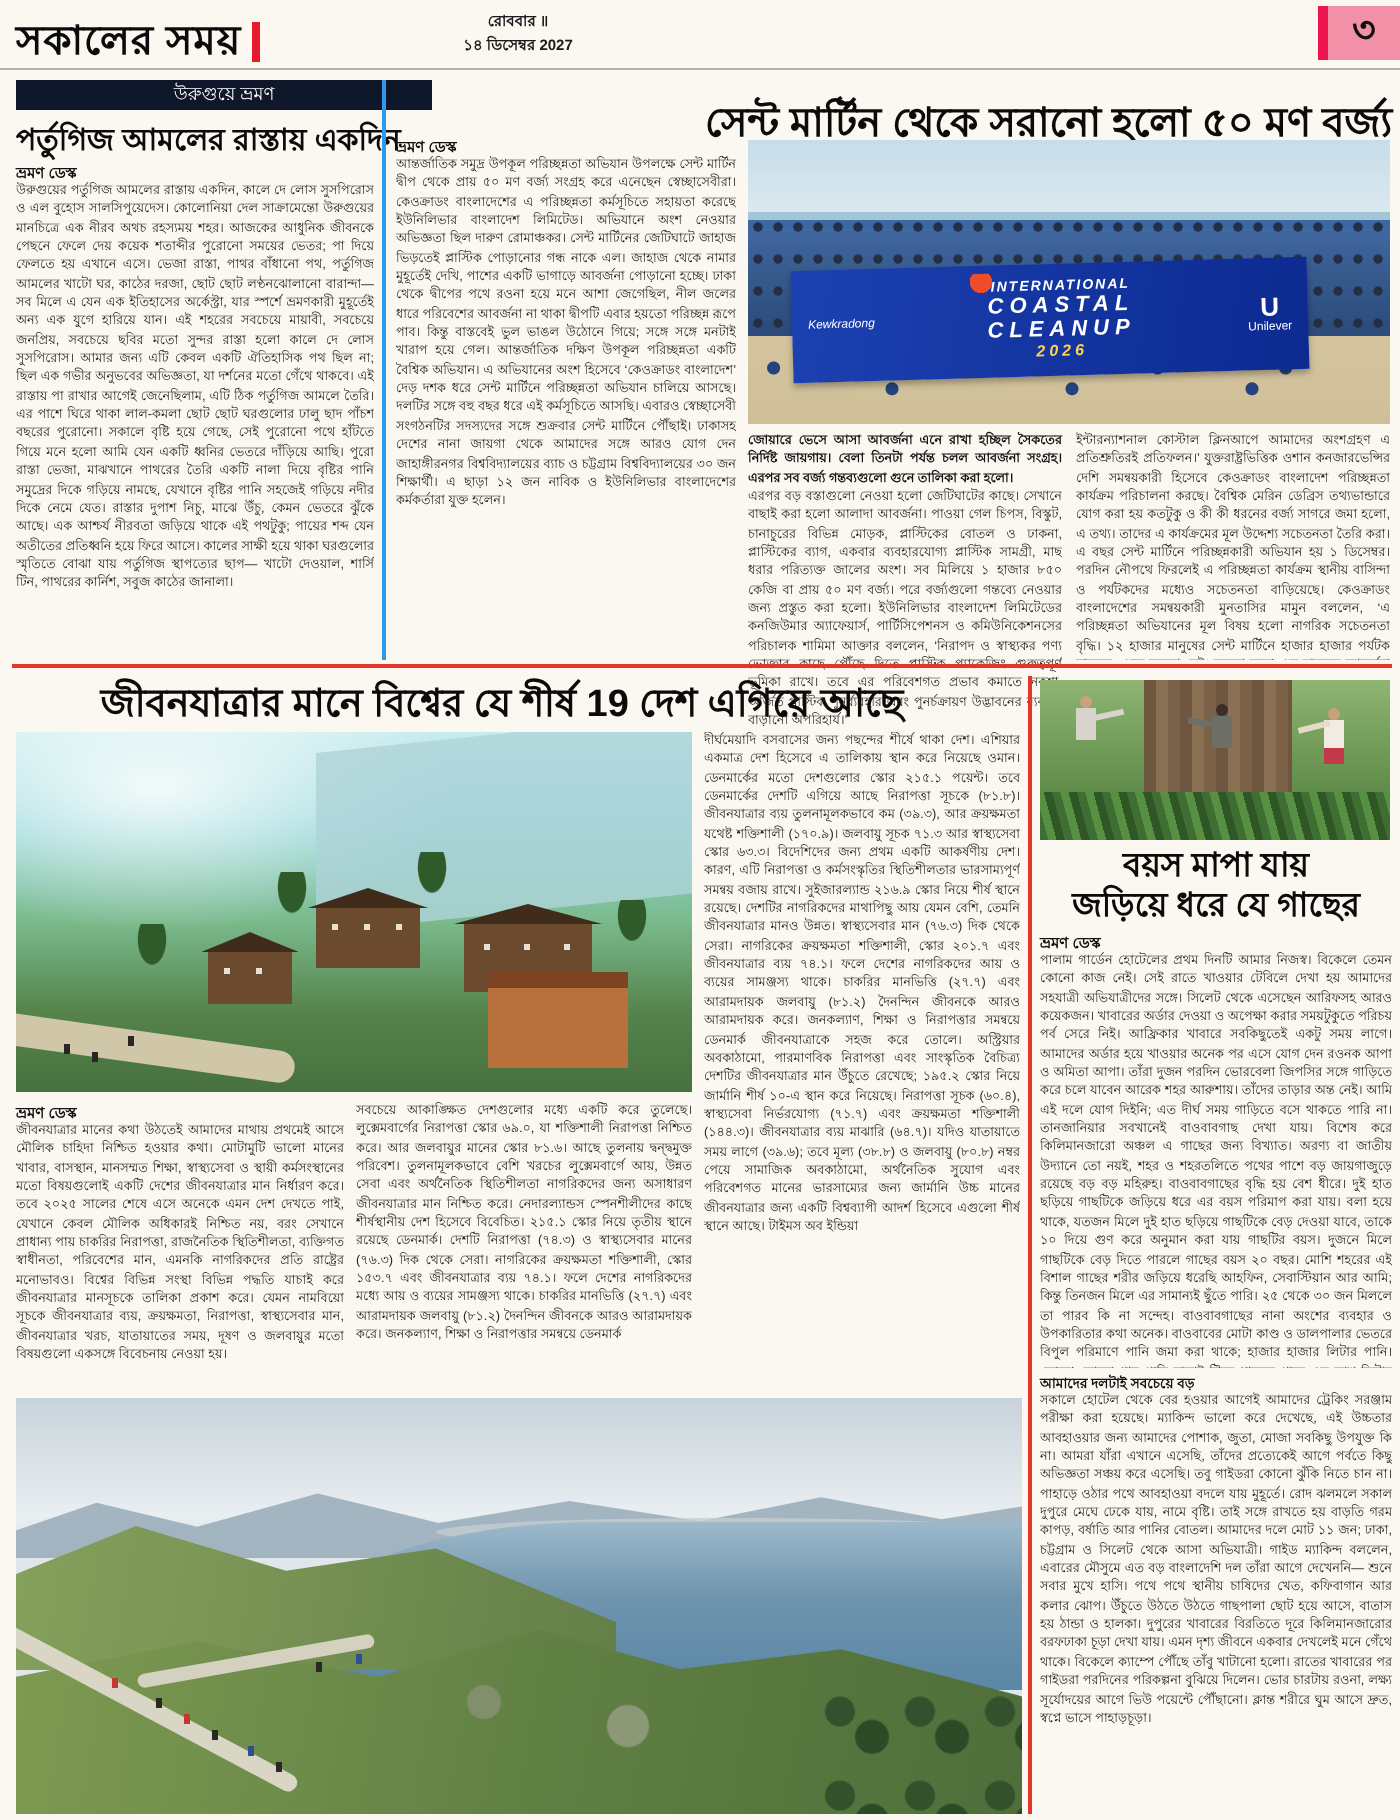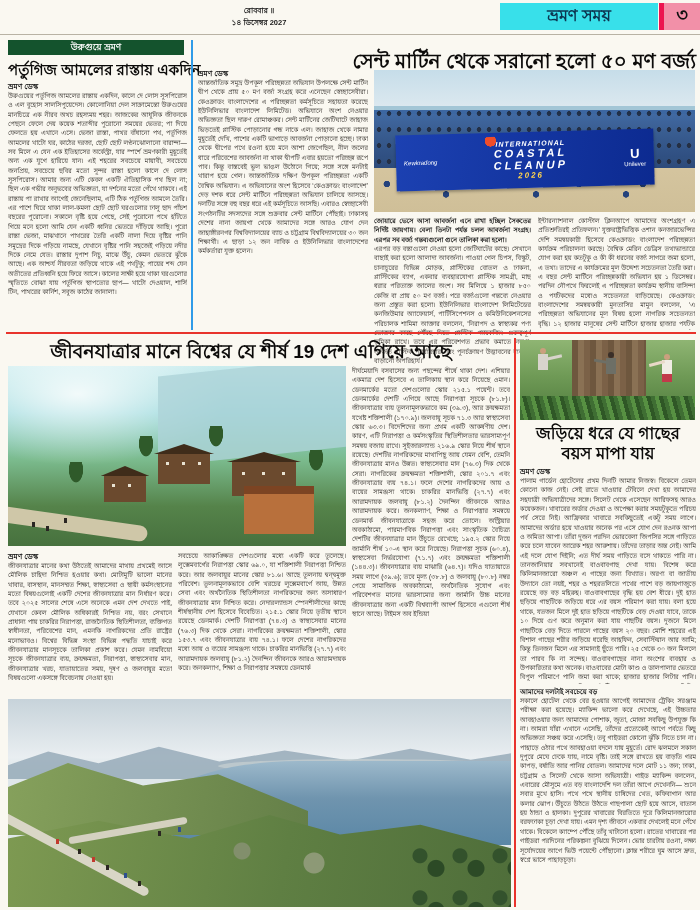--- a/index.html
+++ b/index.html
@@ -18,21 +18,21 @@
   #logo{left:8px;top:5px;font-size:20px;font-weight:800;color:#0b0b0b;letter-spacing:.5px;}
   #logo-bar{display:inline-block;width:4px;height:20px;background:#e8192c;margin-left:5px;vertical-align:-4px;}
   #dateblock{left:214px;top:5px;width:90px;text-align:center;}
   #dateblock .d1{font-size:7.5px;font-weight:bold;}
   #dateblock .d2{font-size:7.5px;font-weight:bold;}
   #sectionbox{left:500px;top:3px;width:158px;height:27px;background:#38e0ea;display:flex;align-items:center;justify-content:center;font-size:16px;font-weight:bold;color:#0c3550;}
   #redstripe{left:659px;top:3px;width:5px;height:27px;background:#ec1550;}
   #pinkbox{left:664px;top:3px;width:36px;height:27px;background:#f290a8;display:flex;align-items:center;justify-content:center;font-size:18px;font-weight:bold;color:#101010;}
 
   
-  #s1-kicker{left:8px;top:40px;width:176px;height:15px;background:#14532d;color:#fff;font-size:9px;font-weight:bold;display:flex;align-items:center;justify-content:center;}
+  #s1-kicker{left:8px;top:40px;width:208px;height:15px;background:#0f172a;color:#fff;font-size:9px;font-weight:normal;display:flex;align-items:center;justify-content:center;}
   #s1-headline{left:8px;top:58px;width:180px;font-size:15px;text-align:center;white-space:nowrap;}
   #s1-byline{left:8px;top:81px;}
   #s1-body{left:8px;top:91px;width:179px;height:238px;}
   #vrule-blue{left:191px;top:40px;width:2px;height:290px;background:#2f9be8;}
 
   
   #s2-headline{left:196px;top:46px;width:500px;font-size:20px;text-align:right;white-space:nowrap;}
   #s2-byline{left:198px;top:68px;}
   #s2-col1{left:198px;top:78px;width:170px;height:252px;}
   #s2-col2{left:374px;top:216px;width:157px;height:114px;}
@@ -110,25 +110,25 @@
   #pm-path2{position:absolute;left:60px;top:128px;width:120px;height:7px;background:#d4d1c0;transform:rotate(-10deg);border-radius:6px;}
   .hiker{position:absolute;width:3px;height:5px;background:#2b2722;}
   .hiker.red{background:#c23a2e;}
   .hiker.blue{background:#2e4f8f;}
   #pm-trees{position:absolute;left:400px;top:140px;width:103px;height:68px;background-image:radial-gradient(circle at 30% 40%,#33522c 7px,rgba(0,0,0,0) 8px),radial-gradient(circle at 70% 70%,#2c4a26 8px,rgba(0,0,0,0) 9px);background-size:40px 42px;}
 </style>
 </head>
 <body>
 
 <div class="abs" id="header">
+  <div class="abs" id="logo"><span>সকালের সময়</span><span id="logo-bar"></span></div>
   <div class="abs" id="dateblock">
     <div class="d1">রোববার ॥</div>
     <div class="d2">১৪ ডিসেম্বর 2027</div>
   </div>
-  <div class="abs" id="sectionbox">ভ্রমণ সময়</div>
   <div class="abs" id="redstripe"></div>
   <div class="abs" id="pinkbox">৩</div>
 </div>
 
 <div class="abs" id="s1-kicker">উরুগুয়ে ভ্রমণ</div>
 <div class="abs hl" id="s1-headline">পর্তুগিজ আমলের রাস্তায় একদিন</div>
 <div class="abs byline" id="s1-byline">ভ্রমণ ডেস্ক</div>
 <div class="abs bt" id="s1-body">উরুগুয়ের পর্তুগিজ আমলের রাস্তায় একদিন, কালে দে লোস সুসপিরোস ও এল বুহোস সালসিপুয়েদেস। কোলোনিয়া দেল সাক্রামেন্তো উরুগুয়ের মানচিত্রে এক নীরব অথচ রহস্যময় শহর। আজকের আধুনিক জীবনকে পেছনে ফেলে দেয় কয়েক শতাব্দীর পুরোনো সময়ের ভেতর; পা দিয়ে ফেলতে হয় এখানে এসে। ভেজা রাস্তা, পাথর বাঁধানো পথ, পর্তুগিজ আমলের খাটো ঘর, কাঠের দরজা, ছোট ছোট লণ্ঠনঝোলানো বারান্দা— সব মিলে এ যেন এক ইতিহাসের অর্কেস্ট্রা, যার স্পর্শে ভ্রমণকারী মুহূর্তেই অন্য এক যুগে হারিয়ে যান। এই শহরের সবচেয়ে মায়াবী, সবচেয়ে জনপ্রিয়, সবচেয়ে ছবির মতো সুন্দর রাস্তা হলো কালে দে লোস সুসপিরোস। আমার জন্য এটি কেবল একটি ঐতিহাসিক পথ ছিল না; ছিল এক গভীর অনুভবের অভিজ্ঞতা, যা দর্শনের মতো গেঁথে থাকবে। এই রাস্তায় পা রাখার আগেই জেনেছিলাম, এটি ঠিক পর্তুগিজ আমলে তৈরি। এর পাশে ঘিরে থাকা লাল-কমলা ছোট ছোট ঘরগুলোর ঢালু ছাদ পাঁচশ বছরের পুরোনো। সকালে বৃষ্টি হয়ে গেছে, সেই পুরোনো পথে হাঁটতে গিয়ে মনে হলো আমি যেন একটি ধ্বনির ভেতরে দাঁড়িয়ে আছি। পুরো রাস্তা ভেজা, মাঝখানে পাথরের তৈরি একটি নালা দিয়ে বৃষ্টির পানি সমুদ্রের দিকে গড়িয়ে নামছে, যেখানে বৃষ্টির পানি সহজেই গড়িয়ে নদীর দিকে নেমে যেত। রাস্তার দুপাশ নিচু, মাঝে উঁচু, কেমন ভেতরে ঝুঁকে আছে। এক আশ্চর্য নীরবতা জড়িয়ে থাকে এই পথটুকু; পায়ের শব্দ যেন অতীতের প্রতিধ্বনি হয়ে ফিরে আসে। কালের সাক্ষী হয়ে থাকা ঘরগুলোর স্মৃতিতে বোঝা যায় পর্তুগিজ স্থাপত্যের ছাপ— খাটো দেওয়াল, শার্সি টিন, পাথরের কার্নিশ, সবুজ কাঠের জানালা।</div>
 <div class="abs" id="vrule-blue"></div>
 
@@ -235,19 +235,19 @@
   </div>
   <div class="fig" style="left:142px;top:14px;">
     <span class="hd" style="left:2px;top:0;"></span>
     <span class="bd" style="left:0;background:#f0ece4;"></span>
     <span class="bd" style="left:0;top:20px;height:8px;background:#c23a4a;"></span>
     <span class="arm" style="left:-13px;background:#e8d8c8;transform:rotate(-14deg);"></span>
   </div>
 </div>
 
 <div class="abs hl" id="s4-headline">
+  <div>বয়স মাপা যায়</div>
   <div>জড়িয়ে ধরে যে গাছের</div>
-  <div>বয়স মাপা যায়</div>
 </div>
 <div class="abs byline" id="s4-byline">ভ্রমণ ডেস্ক</div>
 <div class="abs bt" id="s4-body1">পালাম গার্ডেন হোটেলের প্রথম দিনটি আমার নিজস্ব। বিকেলে তেমন কোনো কাজ নেই। সেই রাতে খাওয়ার টেবিলে দেখা হয় আমাদের সহযাত্রী অভিযাত্রীদের সঙ্গে। সিলেট থেকে এসেছেন আরিফসহ আরও কয়েকজন। খাবারের অর্ডার দেওয়া ও অপেক্ষা করার সময়টুকুতে পরিচয় পর্ব সেরে নিই। আফ্রিকার খাবারে সবকিছুতেই একটু সময় লাগে। আমাদের অর্ডার হয়ে খাওয়ার অনেক পর এসে যোগ দেন রওনক আপা ও অমিতা আপা। তাঁরা দুজন পরদিন ভোরবেলা জিপসির সঙ্গে গাড়িতে করে চলে যাবেন আরেক শহর আরুশায়। তাঁদের তাড়ার অন্ত নেই। আমি এই দলে যোগ দিইনি; এত দীর্ঘ সময় গাড়িতে বসে থাকতে পারি না। তানজানিয়ার সবখানেই বাওবাবগাছ দেখা যায়। বিশেষ করে কিলিমানজারো অঞ্চল এ গাছের জন্য বিখ্যাত। অরণ্য বা জাতীয় উদ্যানে তো নয়ই, শহর ও শহরতলিতে পথের পাশে বড় জায়গাজুড়ে রয়েছে বড় বড় মহিরুহ। বাওবাবগাছের বৃদ্ধি হয় বেশ ধীরে। দুই হাত ছড়িয়ে গাছটিকে জড়িয়ে ধরে এর বয়স পরিমাপ করা যায়। বলা হয়ে থাকে, যতজন মিলে দুই হাত ছড়িয়ে গাছটিকে বেড় দেওয়া যাবে, তাকে ১০ দিয়ে গুণ করে অনুমান করা যায় গাছটির বয়স। দুজনে মিলে গাছটিকে বেড় দিতে পারলে গাছের বয়স ২০ বছর। মোশি শহরের এই বিশাল গাছের শরীর জড়িয়ে ধরেছি আহফিন, সেবাস্টিয়ান আর আমি; কিন্তু তিনজন মিলে এর সামান্যই ছুঁতে পারি। ২৫ থেকে ৩০ জন মিললে তা পারব কি না সন্দেহ। বাওবাবগাছের নানা অংশের ব্যবহার ও উপকারিতার কথা অনেক। বাওবাবের মোটা কাণ্ড ও ডালপালার ভেতরে বিপুল পরিমাণে পানি জমা করা থাকে; হাজার হাজার লিটার পানি। কোনো কোনো গাছ পানি ছাড়াই টিকে থাকতে পারে এক লাখ লিটার পর্যন্ত।</div>
 <div class="abs" id="s4-subhead">আমাদের দলটাই সবচেয়ে বড়</div>
 <div class="abs bt" id="s4-body2">সকালে হোটেল থেকে বের হওয়ার আগেই আমাদের ট্রেকিং সরঞ্জাম পরীক্ষা করা হয়েছে। ম্যাকিন্দ ভালো করে দেখেছে, এই উচ্চতার আবহাওয়ার জন্য আমাদের পোশাক, জুতা, মোজা সবকিছু উপযুক্ত কি না। আমরা যাঁরা এখানে এসেছি, তাঁদের প্রত্যেকেই আগে পর্বতে কিছু অভিজ্ঞতা সঞ্চয় করে এসেছি। তবু গাইডরা কোনো ঝুঁকি নিতে চান না। পাহাড়ে ওঠার পথে আবহাওয়া বদলে যায় মুহূর্তে। রোদ ঝলমলে সকাল দুপুরে মেঘে ঢেকে যায়, নামে বৃষ্টি। তাই সঙ্গে রাখতে হয় বাড়তি গরম কাপড়, বর্ষাতি আর পানির বোতল। আমাদের দলে মোট ১১ জন; ঢাকা, চট্টগ্রাম ও সিলেট থেকে আসা অভিযাত্রী। গাইড ম্যাকিন্দ বললেন, এবারের মৌসুমে এত বড় বাংলাদেশি দল তাঁরা আগে দেখেননি— শুনে সবার মুখে হাসি। পথে পথে স্থানীয় চাষিদের খেত, কফিবাগান আর কলার ঝোপ। উঁচুতে উঠতে উঠতে গাছপালা ছোট হয়ে আসে, বাতাস হয় ঠান্ডা ও হালকা। দুপুরের খাবারের বিরতিতে দূরে কিলিমানজারোর বরফঢাকা চূড়া দেখা যায়। এমন দৃশ্য জীবনে একবার দেখলেই মনে গেঁথে থাকে। বিকেলে ক্যাম্পে পৌঁছে তাঁবু খাটানো হলো। রাতের খাবারের পর গাইডরা পরদিনের পরিকল্পনা বুঝিয়ে দিলেন। ভোর চারটায় রওনা, লক্ষ্য সূর্যোদয়ের আগে ভিউ পয়েন্টে পৌঁছানো। ক্লান্ত শরীরে ঘুম আসে দ্রুত, স্বপ্নে ভাসে পাহাড়চূড়া।</div>
 
 </body></html>

